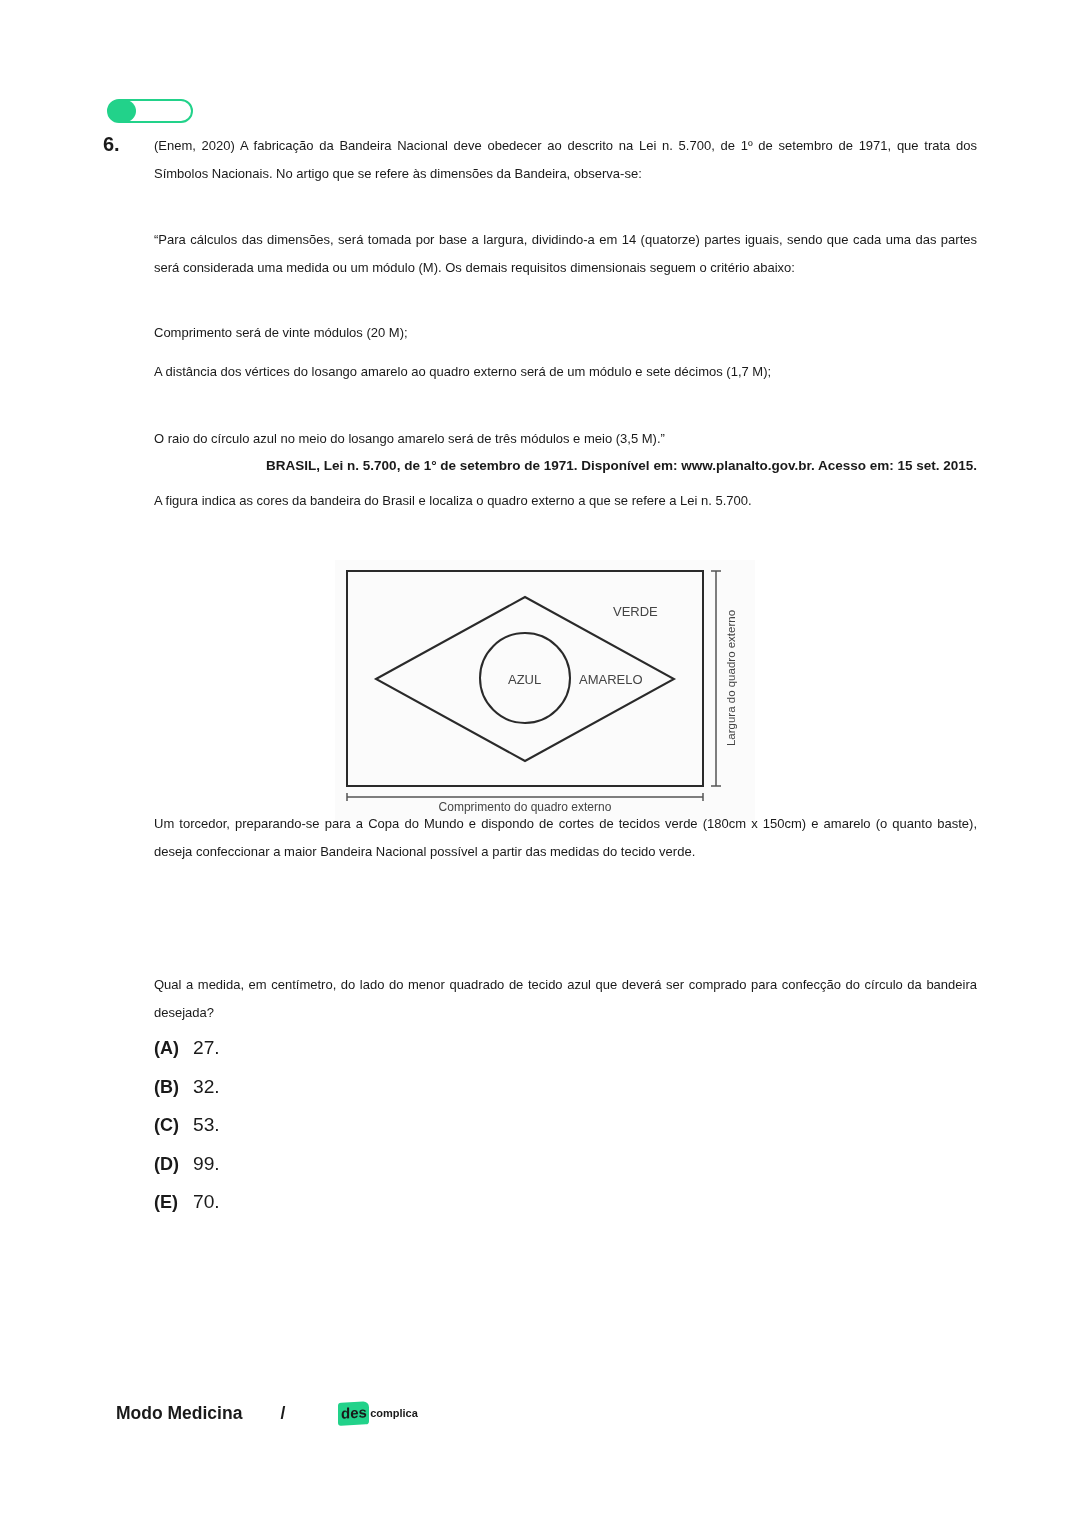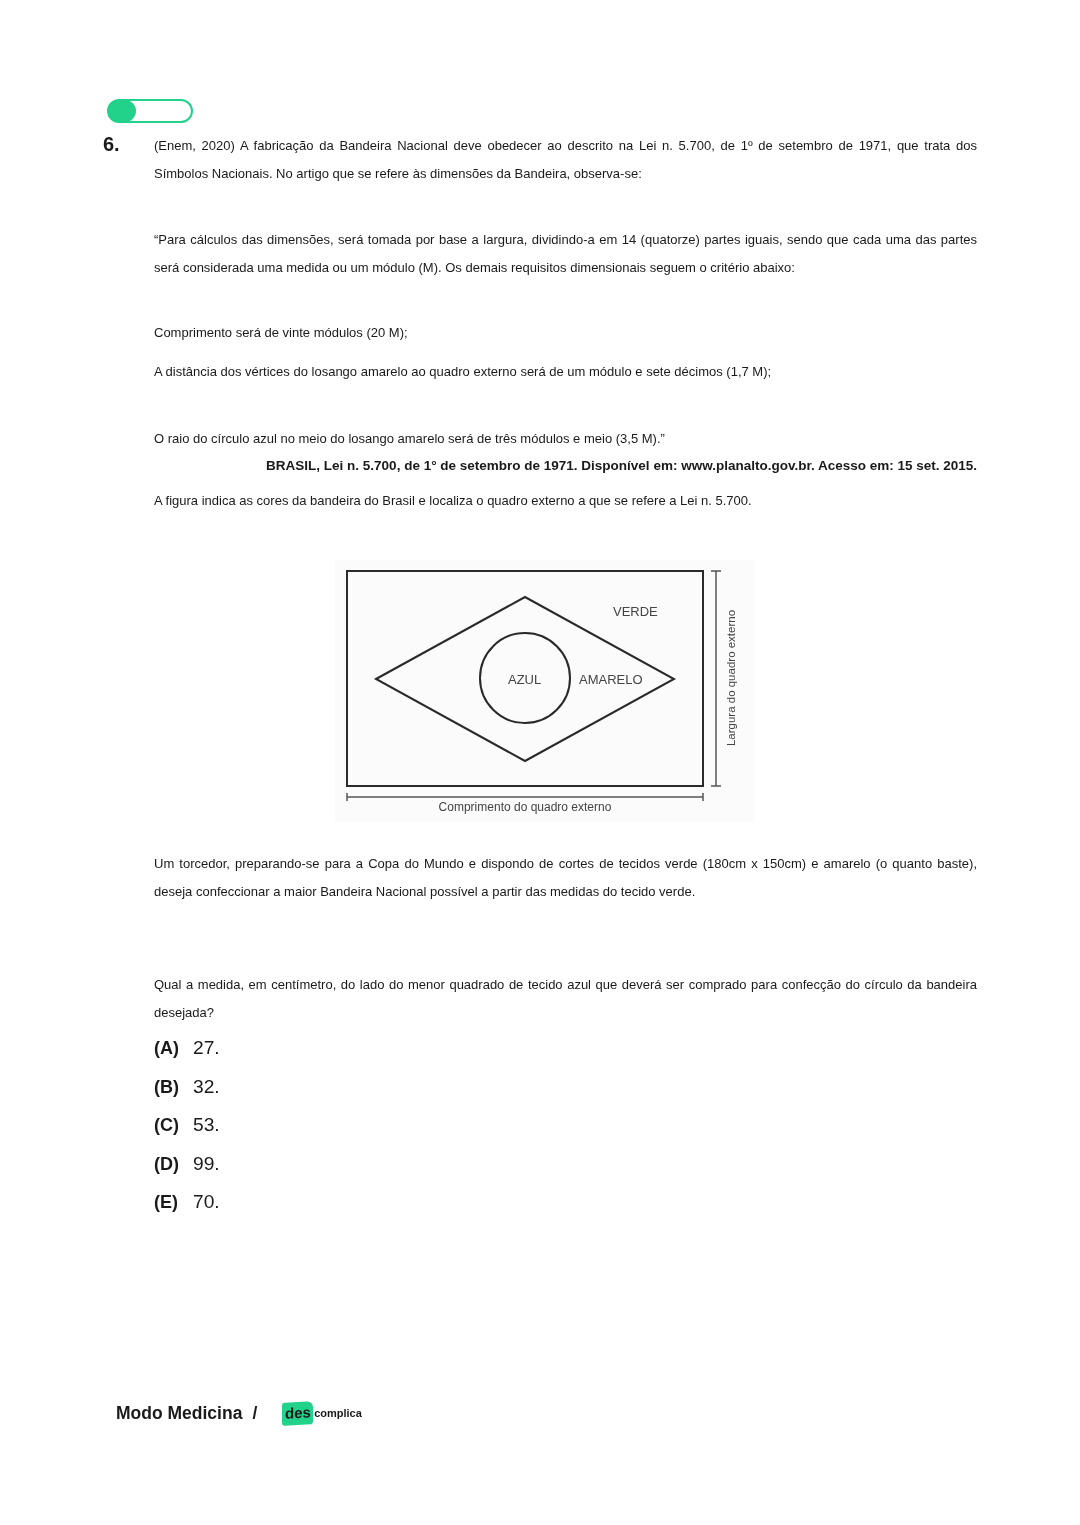--- a/index.html
+++ b/index.html
@@ -63,21 +63,21 @@
     .source {
       position: absolute;
       top: 458px;
       right: 103px;
       font-size: 13.5px;
       font-weight: bold;
       color: #1a1a1a;
       white-space: nowrap;
     }
     .p6 { top: 487px; }
-    .p7 { top: 850px; }
+    .p7 { top: 810px; }
     .p8 { top: 971px; }
     .figure {
       position: absolute;
       left: 335px;
       top: 560px;
       width: 420px;
       height: 262px;
     }
     .figure svg {
       display: block;
@@ -106,20 +106,21 @@
     .option-value {
       color: #1a1a1a;
     }
     .footer {
       position: absolute;
       left: 116px;
       top: 1399px;
       display: flex;
       align-items: center;
       height: 28px;
+      gap: 28px;
     }
     .footer-brand {
       font-size: 17.5px;
       font-weight: bold;
       color: #1a1a1a;
     }
     .footer-sep {
       font-size: 17.5px;
       font-weight: bold;
       margin-left: 10px;

